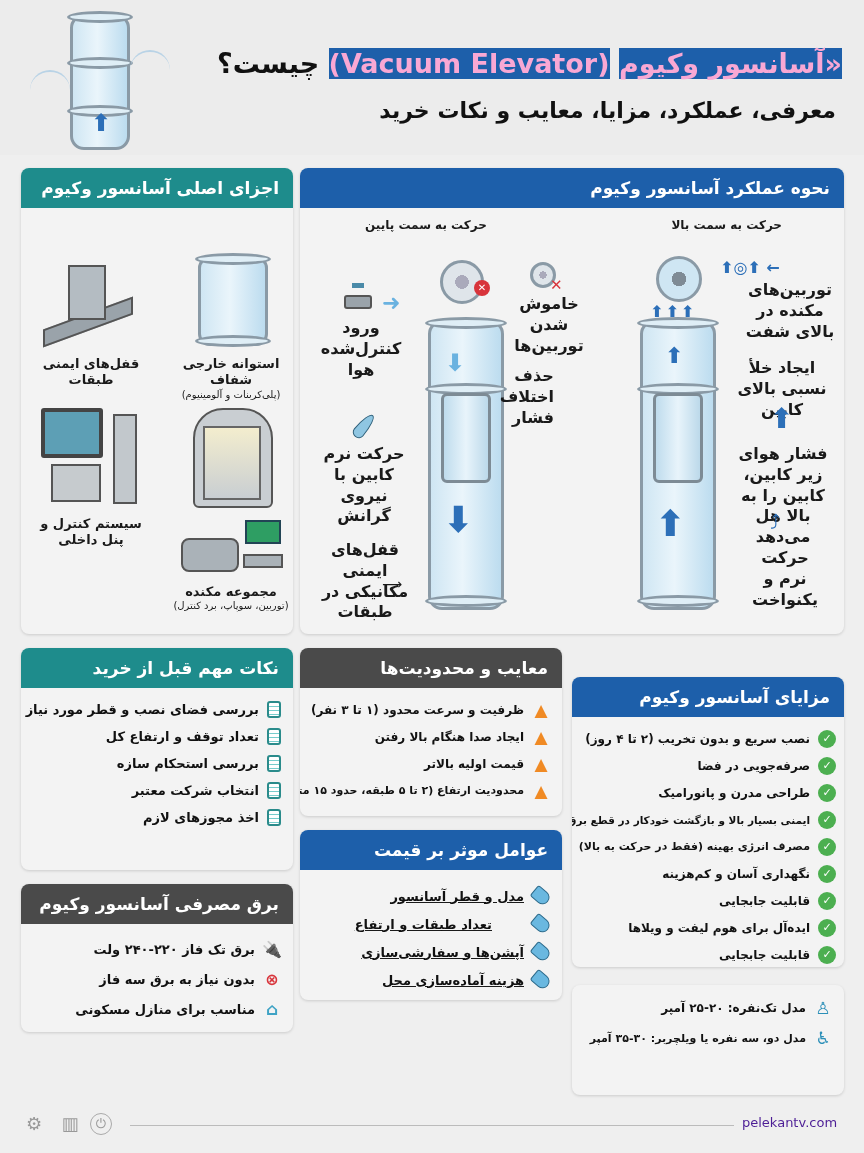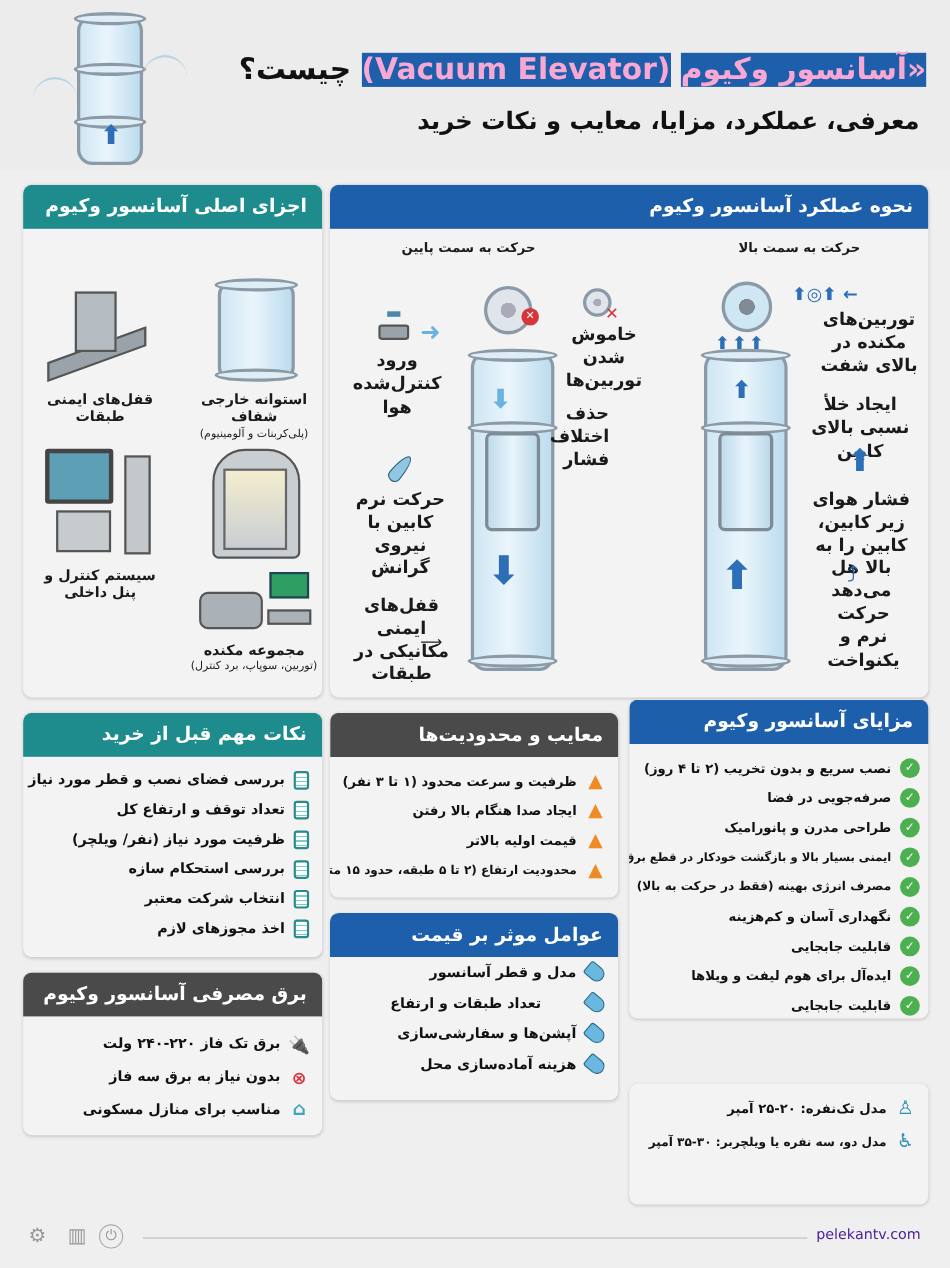--- a/index.html
+++ b/index.html
@@ -186,24 +186,20 @@
     <li>
         <span class="clip"></span>
         <span>بررسی فضای نصب و قطر مورد نیاز</span>
       </li>
     <li>
         <span class="clip"></span>
         <span>تعداد توقف و ارتفاع کل</span>
       </li>
     <li>
         <span class="clip"></span>
-        <span>ظرفیت مورد نیاز (نفر/ ویلچر)</span>
-      </li>
-    <li>
-        <span class="clip"></span>
         <span>بررسی استحکام سازه</span>
       </li>
     <li>
         <span class="clip"></span>
         <span>انتخاب شرکت معتبر</span>
       </li>
     <li>
         <span class="clip"></span>
         <span>اخذ مجوزهای لازم</span>
       </li>
@@ -245,41 +241,41 @@
       </li>
     <li style="font-size:11px;">
         <span class="ico warn">▲</span>
         <span>محدودیت ارتفاع (۲ تا ۵ طبقه، حدود ۱۵ متر)</span>
       </li>
   </ul>
 </div>
 
 <div class="card" style="left:300px;top:830px;width:262px;height:170px;">
   <div class="card-head blue">عوامل موثر بر قیمت</div>
-  <ul class="list" style="padding-top:0;">
+  <ul class="list" style="padding-top:12px;text-decoration:underline;">
     <li style="height:28px;">
         <span class="tag"></span>
         <span>مدل و قطر آسانسور</span>
       </li>
     <li style="height:28px;gap:40px;">
         <span class="tag"></span>
         <span>تعداد طبقات و ارتفاع</span>
       </li>
     <li style="height:28px;">
         <span class="tag"></span>
         <span>آپشن‌ها و سفارشی‌سازی</span>
       </li>
     <li style="height:28px;">
         <span class="tag"></span>
         <span>هزینه آماده‌سازی محل</span>
       </li>
   </ul>
 </div>
 
-<div class="card" style="left:572px;top:636px;width:272px;height:290px;">
+<div class="card" style="left:572px;top:677px;width:272px;height:290px;">
   <div class="card-head blue">مزایای آسانسور وکیوم</div>
   <ul class="list" style="padding-right:8px;">
     <li style="font-size:12px;">
         <span class="ico check">✓</span>
         <span>نصب سریع و بدون تخریب (۲ تا ۴ روز)</span>
       </li>
     <li style="font-size:12px;">
         <span class="ico check">✓</span>
         <span>صرفه‌جویی در فضا</span>
       </li>

